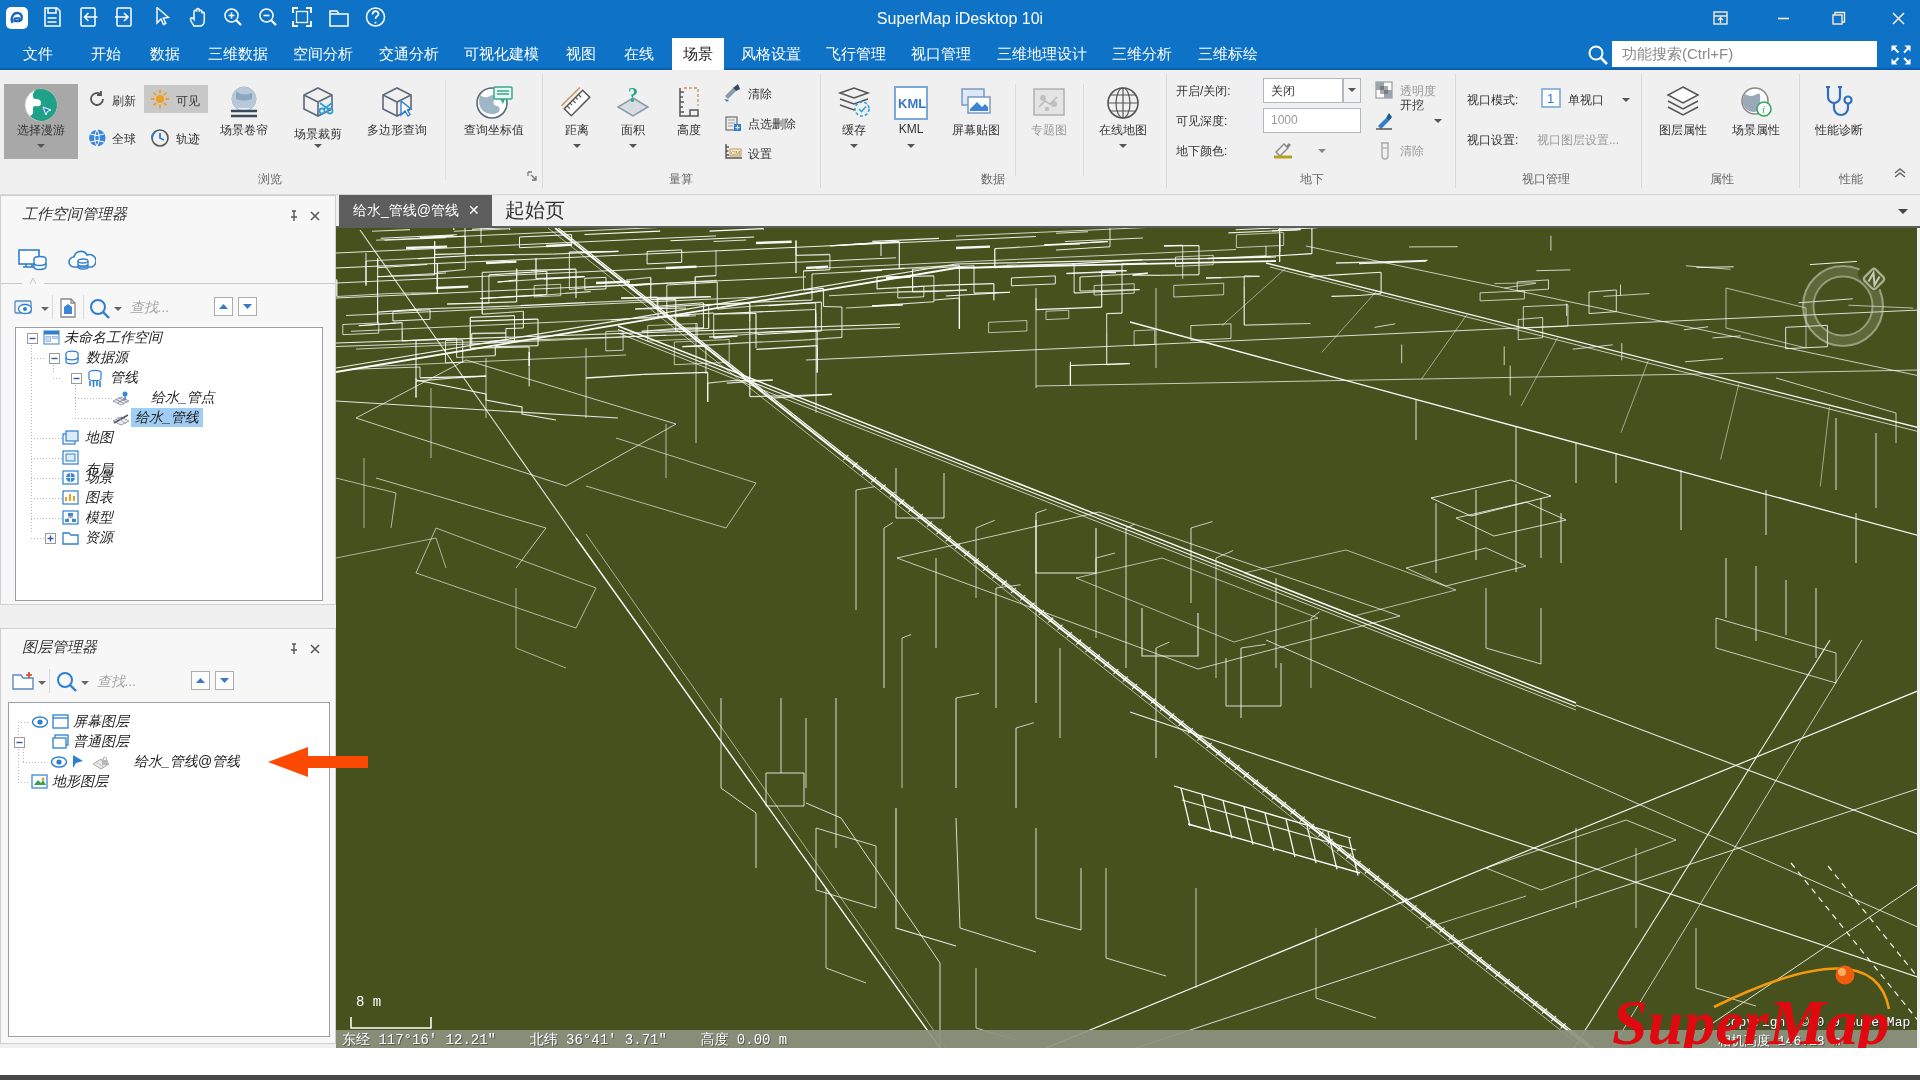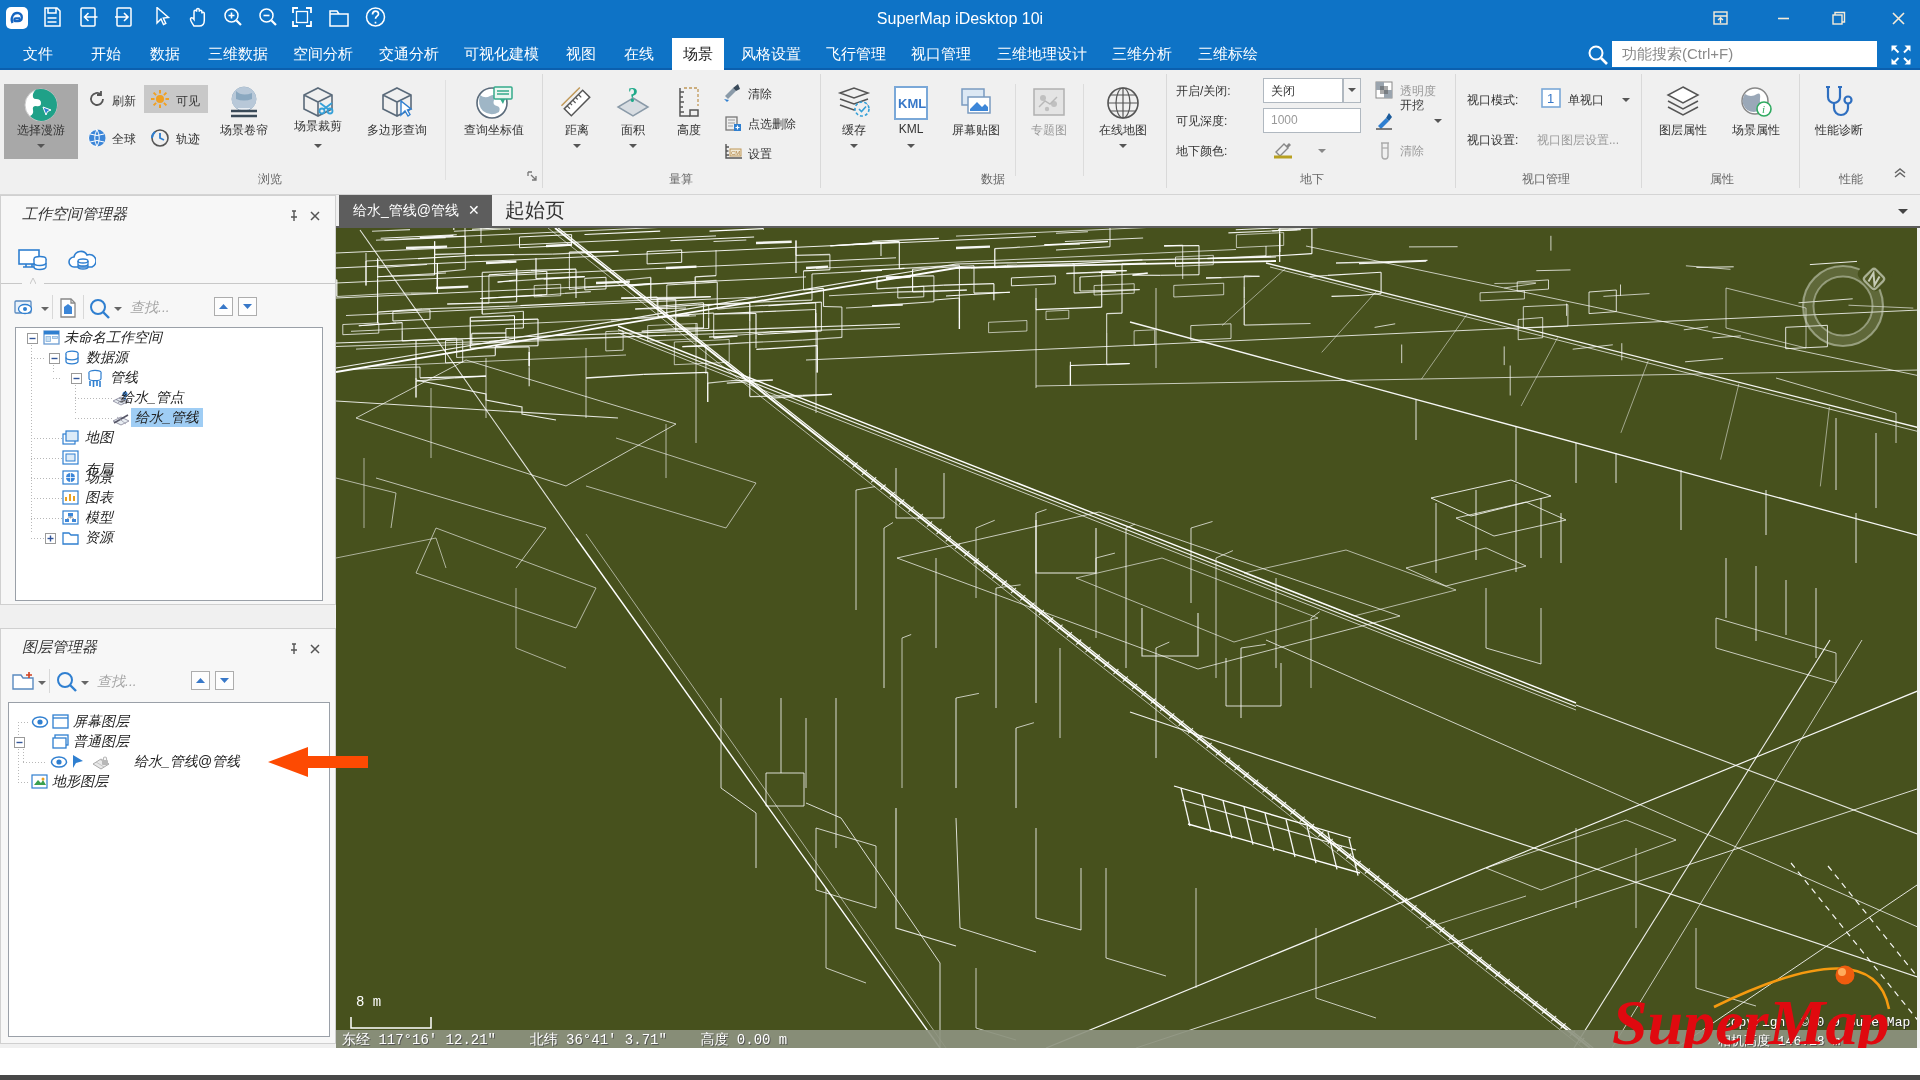--- a/index.html
+++ b/index.html
@@ -224,21 +224,21 @@
 <svg class="abs" style="left:300px;top:15px" width="36" height="36" viewBox="0 0 36 36">
         <g stroke="#5a6a7a" stroke-width="1.6" fill="none">
 <path d="M18 3 L32 10 L32 24 L18 31 L4 24 L4 10 Z M4 10 L18 17 L32 10 M18 17 V31"></path>
         </g>
 <g stroke="#35a0d8" stroke-width="1.8" fill="none">
           <circle cx="22" cy="26" r="2.5"></circle>
           <circle cx="30" cy="26" r="2.5"></circle>
           <path d="M24 24 l8 -6 M28 24 l-8 -6"></path>
         </g>
       </svg>
-<div class="btxt" style="left:318px;top:48px">场景裁剪</div>
+<div class="btxt" style="left:318px;top:56px">场景裁剪</div>
 <div class="darr" style="left:318px;top:74px"></div>
 <svg class="abs" style="left:379px;top:15px" width="36" height="36" viewBox="0 0 36 36">
         <g stroke="#5a6a7a" stroke-width="1.6" fill="none">
 <path d="M18 3 L32 10 L32 24 L18 31 L4 24 L4 10 Z M4 10 L18 17 L32 10 M18 17 V31"></path>
         </g>
 <path d="M22 16 L22 30 L26 26 L29 31 L31 29.5 L28.5 25 L32 24 Z" fill="#fff" stroke="#2f7fd0" stroke-width="1.4"></path>
       </svg>
 <div class="btxt" style="left:397px;top:52px">多边形查询</div>
 <svg class="abs" style="left:474px;top:13px" width="40" height="40" viewBox="0 0 40 40">
         <circle cx="18" cy="20" r="15" fill="#fff" stroke="#5a6a7a" stroke-width="1.6"></circle>
@@ -532,21 +532,21 @@
       </svg>
 <div class="abs treetxt" style="left:110px;top:174px">管线</div>
 <svg class="abs" style="left:112px;top:195px" width="19" height="16" viewBox="0 0 19 16">
         <path d="M1 11 l8 -4 8 4 -8 4z" fill="#e8edf2" stroke="#99a" stroke-width="1"></path>
         <g stroke="#778" stroke-width="0.8">
           <path d="M4 9.5 l8 4 M7 8 l8 4 M6 12.5 l8 -4"></path>
         </g>
         <circle cx="13" cy="4" r="2.5" fill="#3c86d8"></circle>
         <path d="M13 6 v4" stroke="#3c86d8" stroke-width="1.4"></path>
       </svg>
-<div class="abs treetxt" style="left:120px;top:194px">给水_管点</div>
+<div class="abs treetxt" style="left:151px;top:194px">给水_管点</div>
 <div class="abs" style="left:131px;top:213px;width:72px;height:19px;background:#9fcdf4"></div>
 <svg class="abs" style="left:112px;top:215px" width="19" height="16" viewBox="0 0 19 16">
         <path d="M1 11 l8 -4 8 4 -8 4z" fill="#e8edf2" stroke="#99a" stroke-width="1"></path>
         <path d="M2 13 L16 5" stroke="#556" stroke-width="1.6"></path>
         <path d="M5 7 l9 7" stroke="#99a" stroke-width="0.8"></path>
       </svg>
 <div class="abs treetxt" style="left:135px;top:214px">给水_管线</div>
 <svg class="abs" style="left:62px;top:235px" width="17" height="16" viewBox="0 0 17 16">
         <rect x="1" y="4" width="12" height="10" fill="#fff" stroke="#2f7fd0" stroke-width="1.2"></rect>
         <rect x="4" y="1" width="12" height="10" fill="#dcebf8" stroke="#2f7fd0" stroke-width="1.2"></rect>

